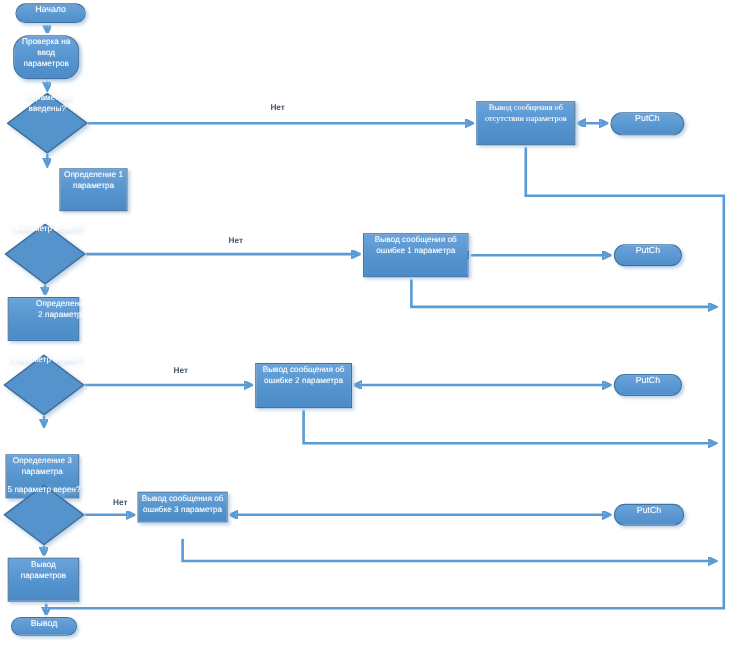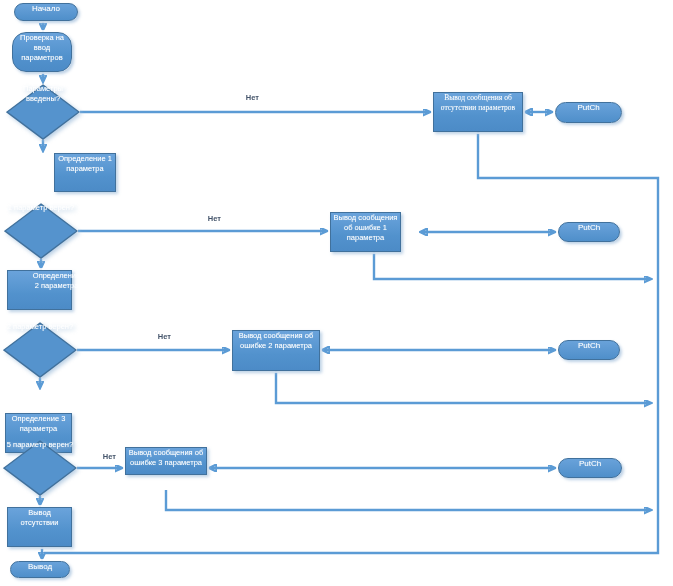--- a/index.html
+++ b/index.html
@@ -118,35 +118,35 @@
 </div>
 
 <div class="node diamond" style="left:3px;top:440px;width:74px;height:56px;">
   <svg viewBox="0 0 74 56" preserveAspectRatio="none">
       <polygon points="37,1 73,28 37,55 1,28"></polygon>
     </svg>
   <span class="txt">5 параметр верен?</span>
 </div>
 
 <div class="node process" style="left:7px;top:507px;width:65px;height:40px;">
-  <span class="txt">Вывод отсутствии</span>
+  <span class="txt">Вывод параметров</span>
 </div>
 
 <div class="node terminator" style="left:10px;top:561px;width:60px;height:17px;">
   <span class="txt term-txt">Вывод</span>
 </div>
 
 <div class="node process" style="left:433px;top:92px;width:90px;height:40px;font-family:Liberation Serif, serif;">
   <span class="txt">Вывод сообщения об отсутствии параметров</span>
 </div>
 <div class="node terminator" style="left:555px;top:102px;width:67px;height:21px;">
   <span class="txt term-txt">PutCh</span>
 </div>
 
-<div class="node process" style="left:330px;top:212px;width:71px;height:40px;">
+<div class="node process" style="left:330px;top:212px;width:96px;height:40px;">
   <span class="txt">Вывод сообщения об ошибке 1 параметра</span>
 </div>
 <div class="node terminator" style="left:558px;top:222px;width:62px;height:20px;">
   <span class="txt term-txt">PutCh</span>
 </div>
 
 <div class="node process" style="left:232px;top:330px;width:88px;height:41px;">
   <span class="txt">Вывод сообщения об ошибке 2 параметра</span>
 </div>
 <div class="node terminator" style="left:558px;top:340px;width:62px;height:20px;">

